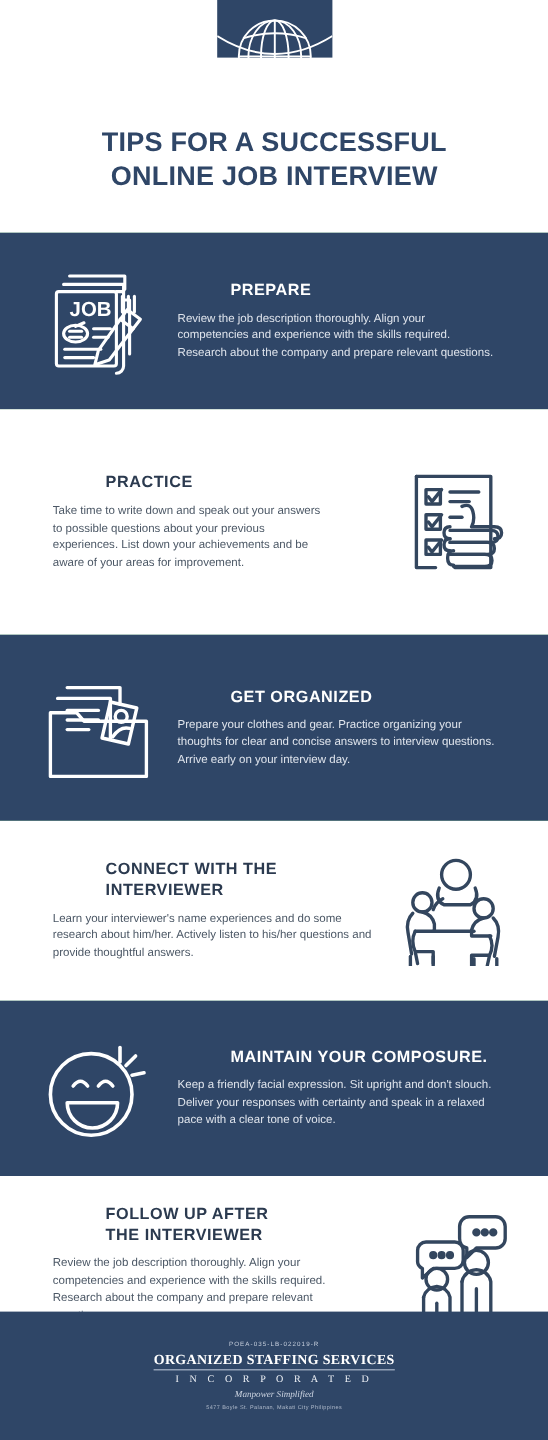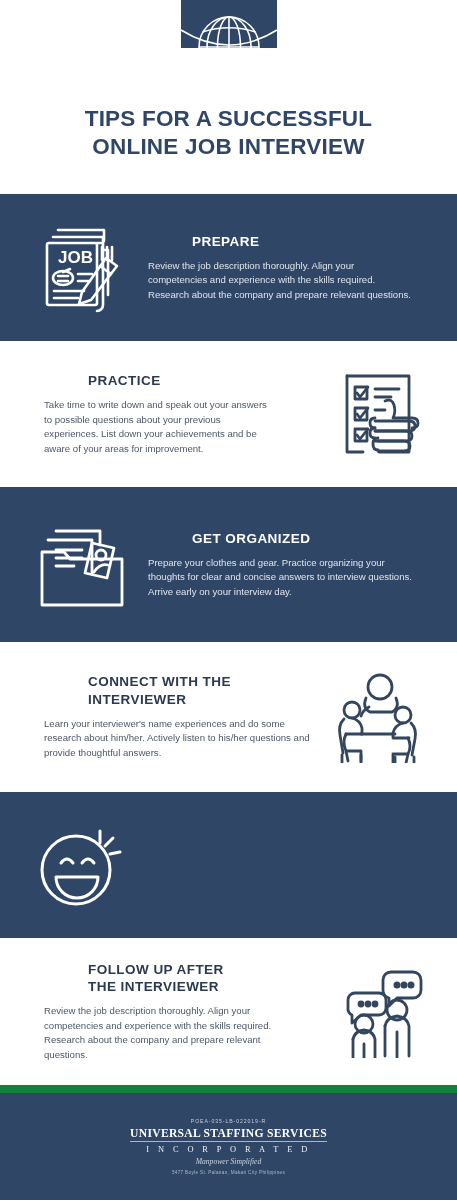--- a/index.html
+++ b/index.html
@@ -141,21 +141,21 @@
           <line x1="66" y1="46" x2="77" y2="54"></line>
         </g>
       </svg>
     </div>
     <div class="sec-text">
       <div class="sec-head">PREPARE</div>
       <div class="sec-body">Review the job description thoroughly. Align your competencies and experience with the skills required. Research about the company and prepare relevant questions.</div>
     </div>
   </div>
 
-  <div class="section light layout-icon-right" style="height:146px;gap:44px;">
+  <div class="section light layout-icon-right" style="height:188px;gap:44px;">
     <div class="sec-text">
       <div class="sec-head">PRACTICE</div>
       <div class="sec-body">Take time to write down and speak out your answers to possible questions about your previous experiences. List down your achievements and be aware of your areas for improvement.</div>
     </div>
     <div class="sec-icon">
       <svg width="92" height="92" viewBox="0 0 92 92">
         <g fill="none" stroke="#33465e" stroke-width="2.8" stroke-linecap="round" stroke-linejoin="round">
           <path d="M14 8 h62 v76 h-30"></path>
           <path d="M14 8 v76 h16"></path>
           <rect x="22" y="19" width="12" height="12"></rect>
@@ -242,20 +242,24 @@
           <circle cx="42" cy="51" r="34"></circle>
           <path d="M27 44 q6 -8 12 0"></path>
           <path d="M48 44 q6 -8 12 0"></path>
           <path d="M22 58 h42 a21 21 0 0 1 -42 0 z"></path>
           <line x1="66" y1="12" x2="66" y2="24"></line>
           <line x1="79" y1="19" x2="71" y2="27"></line>
           <line x1="86" y1="33" x2="76" y2="35"></line>
         </g>
       </svg>
     </div>
+    <div class="sec-text">
+      <div class="sec-head">MAINTAIN YOUR COMPOSURE.</div>
+      <div class="sec-body">Keep a friendly facial expression. Sit upright and don't slouch. Deliver your responses with certainty and speak in a relaxed pace with a clear tone of voice.</div>
+    </div>
   </div>
 
   <div class="section light layout-icon-right" style="height:147px;gap:13px;">
     <div class="sec-text">
       <div class="sec-head">
         <div>FOLLOW UP AFTER</div>
         <div>THE INTERVIEWER</div>
       </div>
       <div class="sec-body">Review the job description thoroughly. Align your competencies and experience with the skills required. Research about the company and prepare relevant questions.</div>
     </div>
@@ -278,19 +282,19 @@
           <path d="M20 73 v19"></path>
           <line x1="31" y1="78" x2="31" y2="92"></line>
           <line x1="64" y1="66" x2="64" y2="92"></line>
         </g>
       </svg>
     </div>
   </div>
 
   <div class="footer">
     <div class="poea">POEA-035-LB-022019-R</div>
-    <div class="company">UNIVERSAL STAFFING SERVICES</div>
+    <div class="company">ORGANIZED STAFFING SERVICES</div>
     <div class="incorporated">I N C O R P O R A T E D</div>
     <div class="tagline">Manpower Simplified</div>
     <div class="address">5477 Boyle St. Palanan, Makati City Philippines</div>
   </div>
 
 </div>
 
 </body></html>

